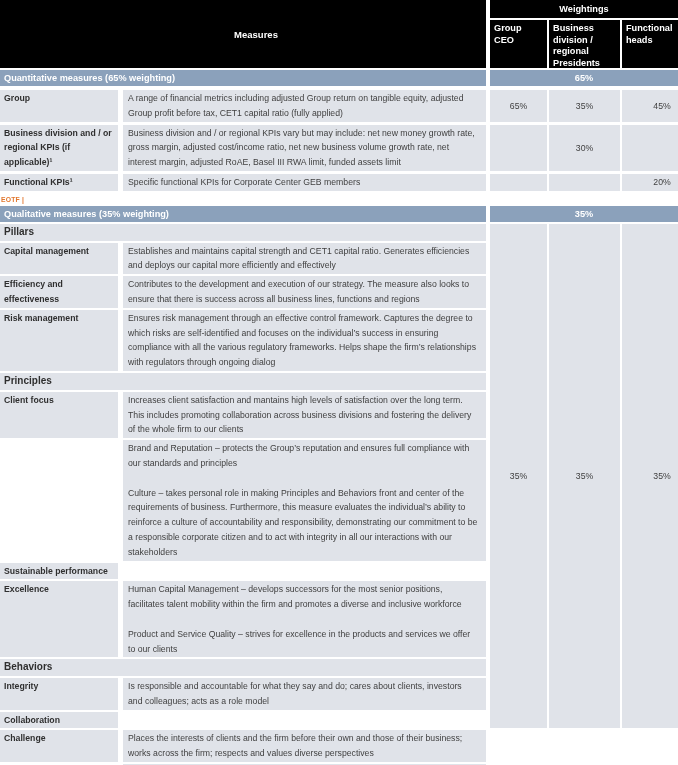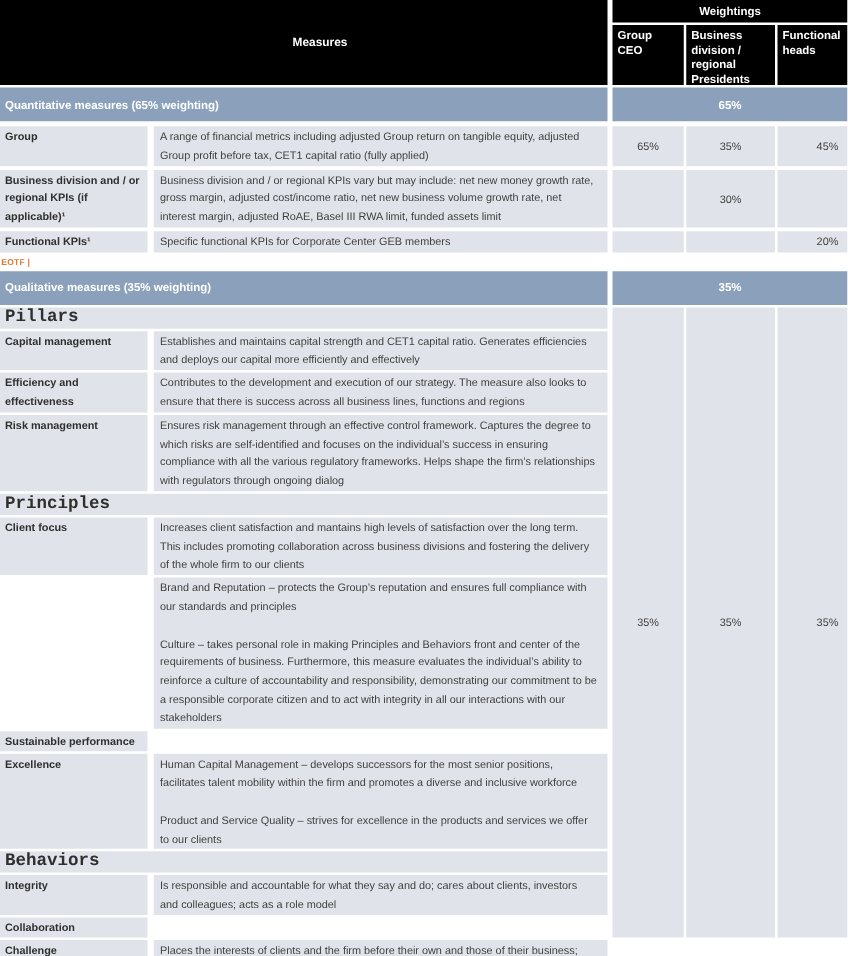--- a/index.html
+++ b/index.html
@@ -46,21 +46,21 @@
     line-height: 11.5px;
   }
 
   
   .band-row { margin-top: 2px; }
   .band {
     background: #8ba1bb;
     color: #ffffff;
     font-weight: bold;
     font-size: 9.2px;
-    height: 27px;
+    height: 16px;
     display: flex; align-items: center; text-align: center;
   }
   .band-left  { padding-left: 4px; }
   .band-right { justify-content: center; }
 
   
   .rows-grid { margin-top: 4px; row-gap: 3px; }
   .qual-grid { margin-top: 2px; row-gap: 2px; }
   .cellbg { background: #e0e3e9; }
   .lab {
@@ -78,25 +78,24 @@
   }
   .desc p + p { margin-top: 14.8px; }
   .wcell {
     display: flex; align-items: center; justify-content: center;
     font-size: 8.7px;
     color: #3f3f3f;
   }
   .wspan { grid-row: 1 / 13; }
   .sechdr {
     font-weight: bold;
-    font-size: 14px;
+    font-size: 10px;
     line-height: 14.8px;
     padding: 1px 4px;
     color: #2f2f2f;
-    font-family: Liberation Mono, monospace;
   }
 
   .eotf {
     color: #e2772e;
     font-size: 6.8px;
     font-weight: bold;
     letter-spacing: 0.2px;
     margin: 5px 0 3px 1px;
   }
 

